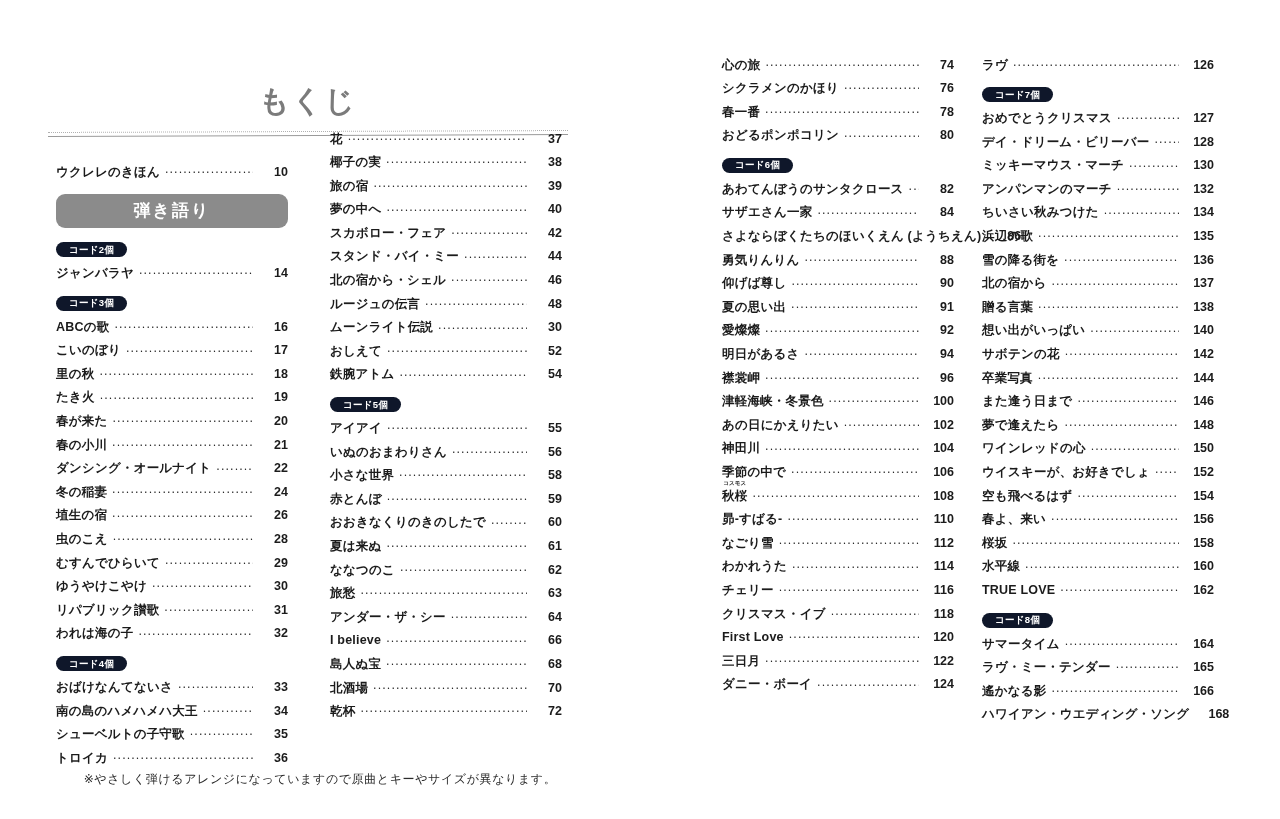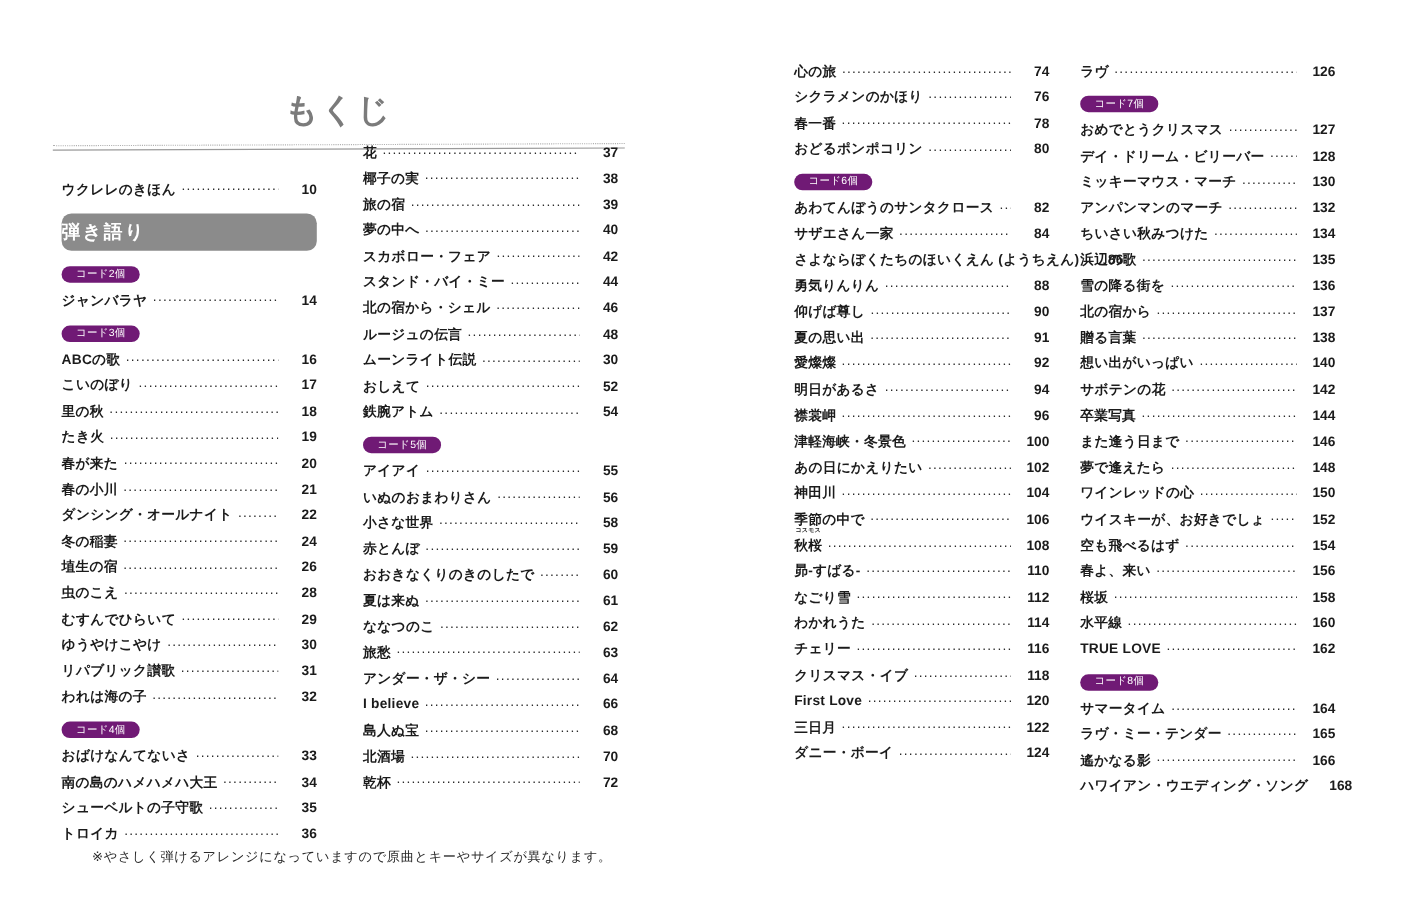--- a/index.html
+++ b/index.html
@@ -143,41 +143,41 @@
   }
 
   
   .badge-row {
     height: 30px;
     display: flex;
     align-items: center;
   }
   .badge {
     display: inline-block;
-    background: #701a75;
+    background: #0f172a;
     color: #ffffff;
     font-size: 9.5px;
-    font-weight: normal;
+    font-weight: bold;
     letter-spacing: 0.3px;
     padding: 2.5px 13px 3px 13px;
     border-radius: 10px;
     line-height: 1;
   }
 
   
   .banner-row {
     height: 48px;
     display: flex;
     align-items: center;
   }
   .banner {
     width: 100%;
     background: #8b8b8b;
     color: #ffffff;
-    text-align: left;
+    text-align: center;
     font-size: 17px;
     font-weight: bold;
     letter-spacing: 2px;
     border-radius: 9px;
     padding: 8px 0 9px 0;
     line-height: 1;
   }
 
   
   .footnote {

